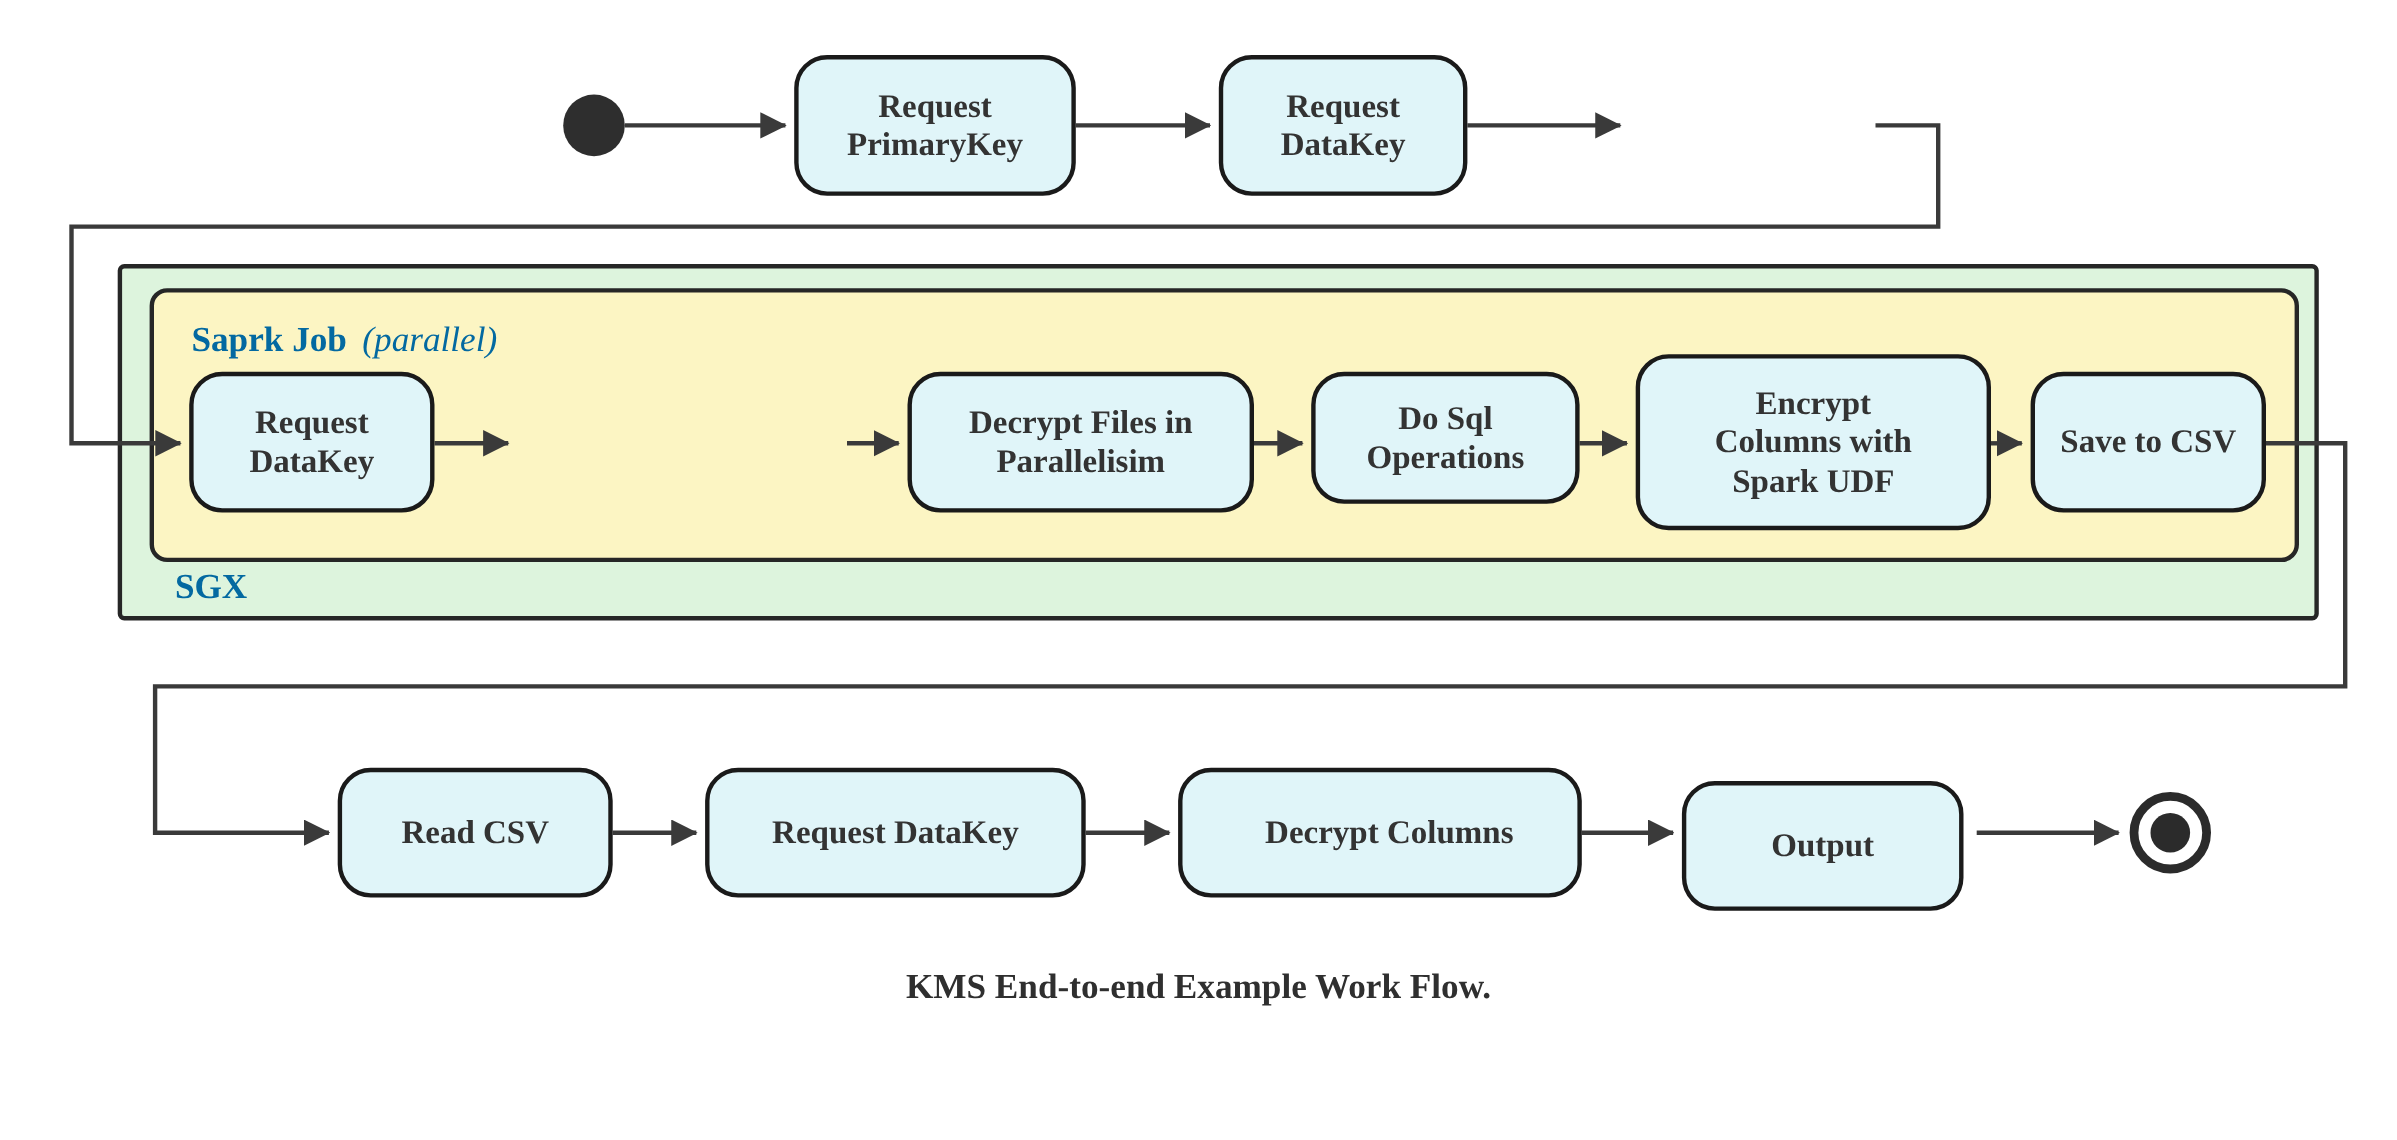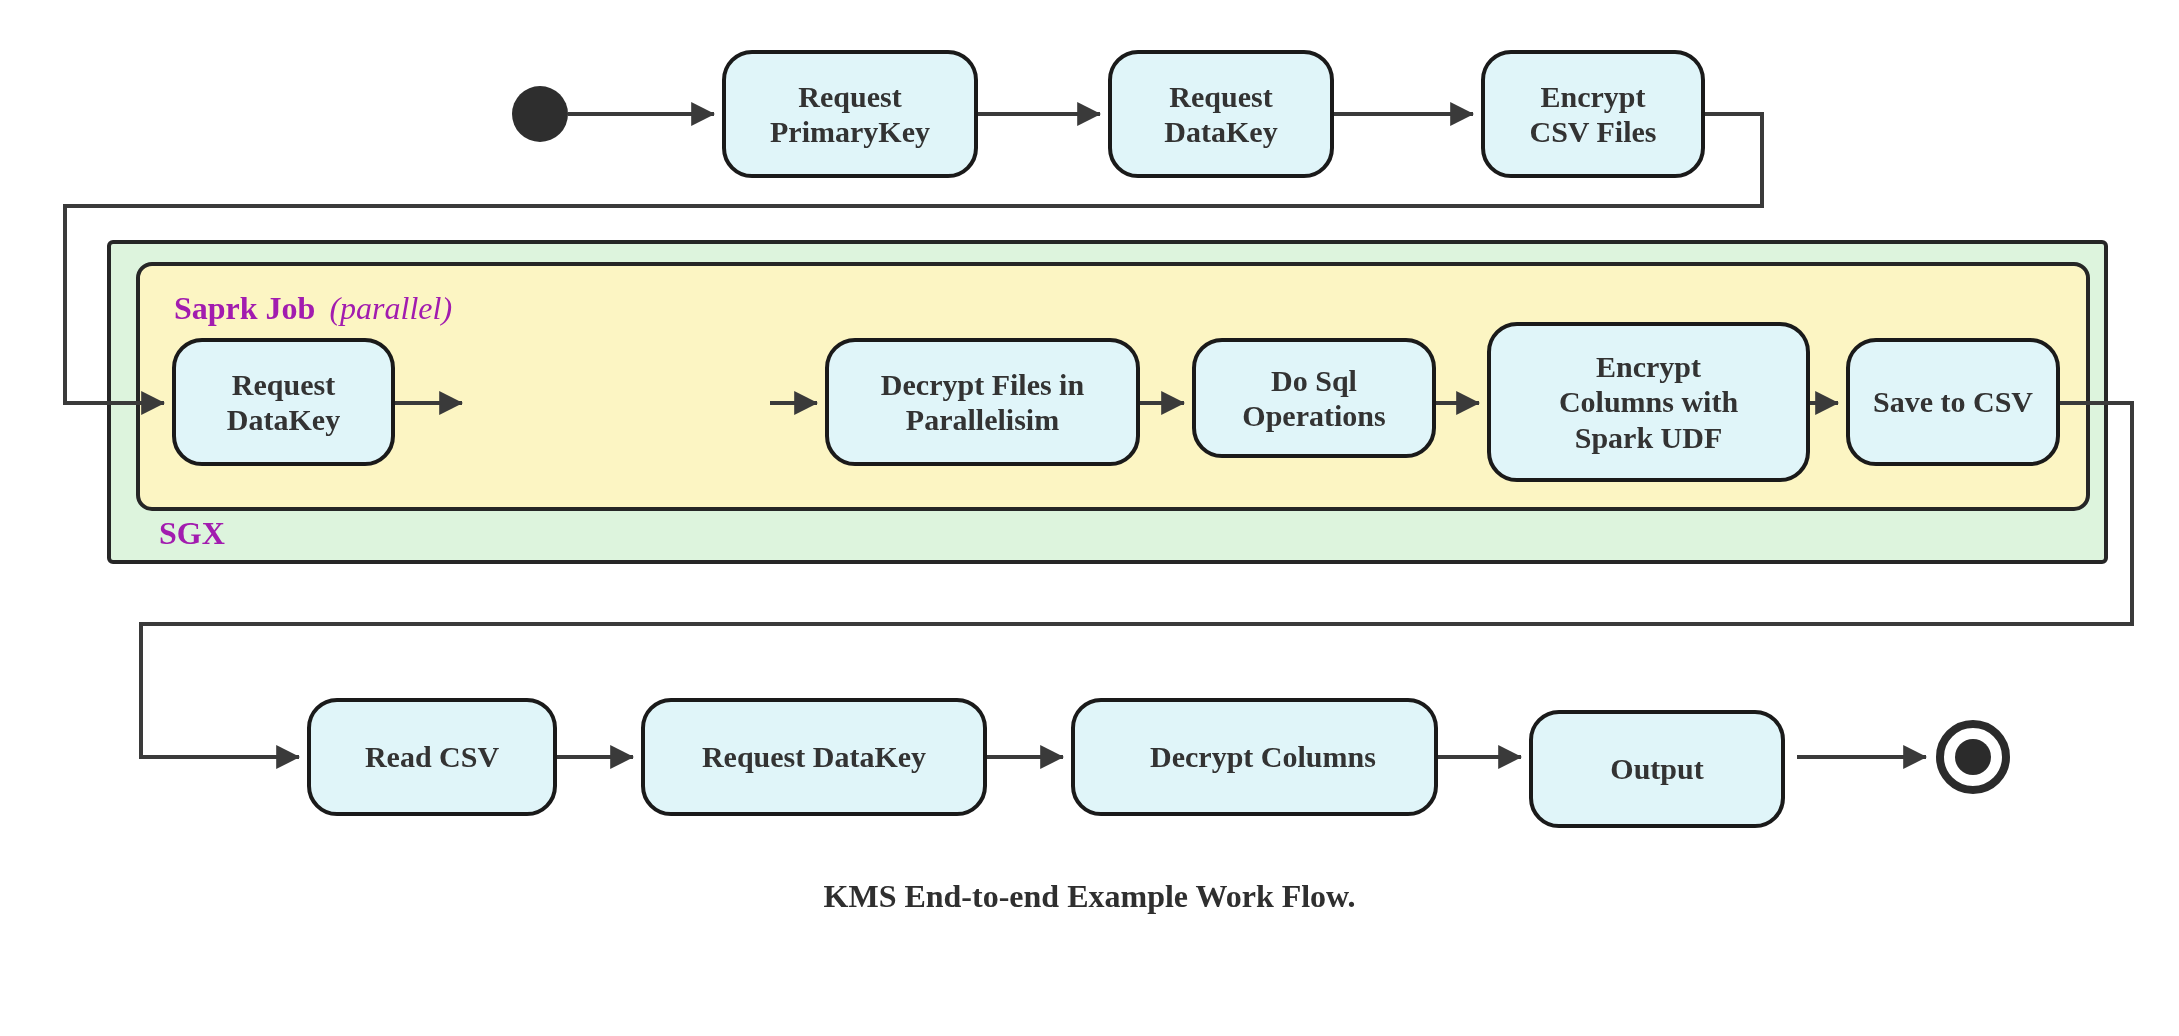--- a/index.html
+++ b/index.html
@@ -61,21 +61,21 @@
   #spark-container {
     left: 25px; top: 18px; 
     width: 1954px; height: 249px;
     background: var(--spark-fill, #fcf5c3);
     border-radius: 16px;
   }
   .container-label {
     position: absolute;
     font-weight: bold;
     font-size: 32px;
-    color: #a21caf;
+    color: #0369a1;
   }
   #spark-label { left: 34px; top: 24px; }
   #spark-label .mode {
     font-weight: normal;
     font-style: italic;
     margin-left: 14px;
   }
   #sgx-label { left: 48px; bottom: 8px; }
 
   
@@ -148,21 +148,20 @@
     <path class="edge" d="M 557 757 H 633" marker-end="url(#arrowhead)"></path>
     <path class="edge" d="M 987 757 H 1063" marker-end="url(#arrowhead)"></path>
     <path class="edge" d="M 1438 757 H 1521" marker-end="url(#arrowhead)"></path>
     <path class="edge" d="M 1797 757 H 1926" marker-end="url(#arrowhead)"></path>
   </svg>
 
   <div id="start-node"></div>
 
   <div class="node" style="left:722px; top:50px; width:256px; height:128px;">Request PrimaryKey</div>
   <div class="node" style="left:1108px; top:50px; width:226px; height:128px;">Request DataKey</div>
-  <div class="node node--narrow" style="left:1481px; top:50px; width:224px; height:128px;">Encrypt CSV Files</div>
 
   <div class="node" style="left:172px; top:338px; width:223px; height:128px;">Request DataKey</div>
   <div class="node" style="left:825px; top:338px; width:315px; height:128px;">Decrypt Files in Parallelisim</div>
   <div class="node" style="left:1192px; top:338px; width:244px; height:120px;">Do Sql Operations</div>
   <div class="node node--narrowest" style="left:1487px; top:322px; width:323px; height:160px;">Encrypt Columns with Spark UDF</div>
   <div class="node node--nowrap" style="left:1846px; top:338px; width:214px; height:128px; padding:0 5px;">Save to CSV</div>
 
   <div class="node node--nowrap" style="left:307px; top:698px; width:250px; height:118px;">Read CSV</div>
   <div class="node node--nowrap" style="left:641px; top:698px; width:346px; height:118px;">Request DataKey</div>
   <div class="node node--nowrap" style="left:1071px; top:698px; width:367px; height:118px;padding-left:35px;">Decrypt Columns</div>

